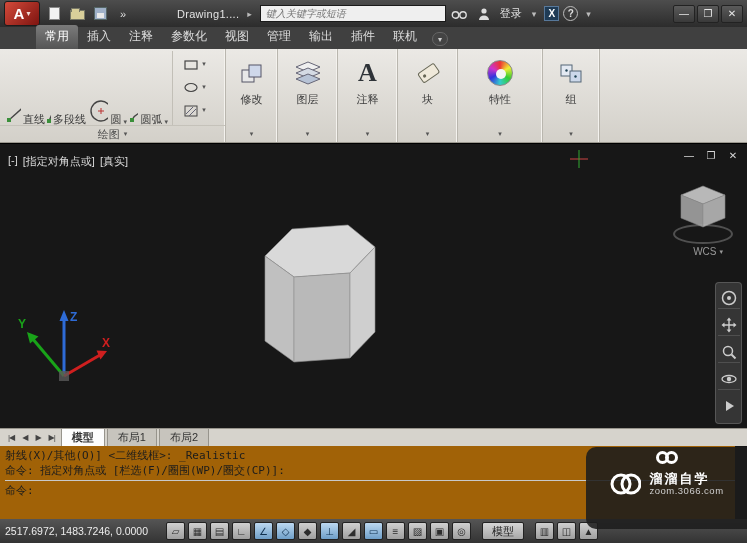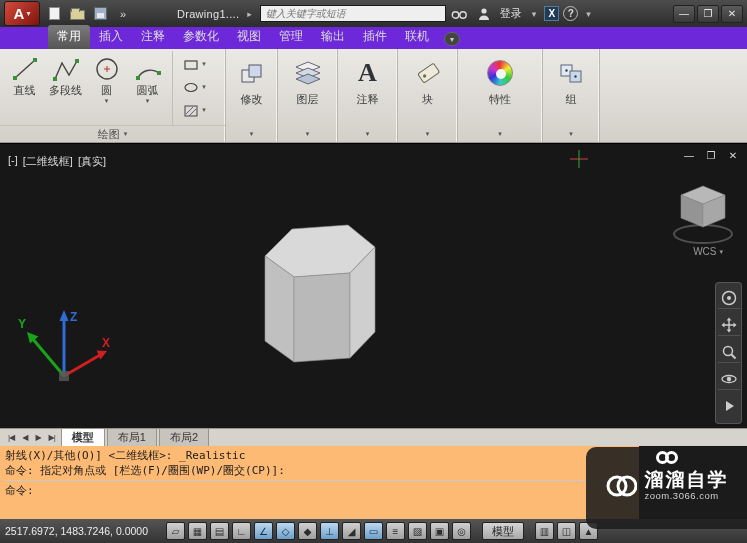--- a/index.html
+++ b/index.html
@@ -26,35 +26,35 @@
   .signin{color:#e0e0e0;font-size:11px;margin:0 2px;}
   .xbadge{width:15px;height:15px;background:#1f3b55;border:1px solid #57789a;color:#fff;font-size:10px;
     font-weight:bold;display:flex;align-items:center;justify-content:center;}
   .helpbtn{width:15px;height:15px;border:1px solid #bbb;border-radius:50%;color:#ddd;font-size:10px;
     font-weight:bold;display:flex;align-items:center;justify-content:center;}
   .winbtns{margin-left:auto;display:flex;gap:2px;}
   .winbtns span{width:22px;height:18px;display:flex;align-items:center;justify-content:center;
     color:#e8e8e8;font-size:10px;background:linear-gradient(#5a5a5a,#3a3a3a);border:1px solid #222;border-radius:2px;}
 
   
-  .tabrow{position:absolute;top:27px;left:0;width:747px;height:22px;background:#6d28d9;
-    display:flex;align-items:flex-end;padding-left:48px;}
+  .tabrow{position:absolute;top:27px;left:0;width:747px;height:22px;background:#404040;
+    display:flex;align-items:flex-end;padding-left:36px;}
   .tab{color:#dcdcdc;font-size:12px;padding:3px 9px 4px;white-space:nowrap;}
   .tab.active{background:linear-gradient(#7b7b7b,#555);border-radius:3px 3px 0 0;color:#fff;}
   .ribbonopts{margin-left:6px;margin-bottom:3px;width:16px;height:14px;border:1px solid #666;border-radius:7px;
     color:#ccc;font-size:8px;display:flex;align-items:center;justify-content:center;background:#444;}
 
   
   .ribbon{position:absolute;top:49px;left:0;width:747px;height:94px;
     background:linear-gradient(#ebe9e5,#d3d0c9);display:flex;border-bottom:1px solid #9b988f;}
   .panel{position:relative;height:93px;border-right:1px solid #b9b6ae;box-shadow:inset -1px 0 0 #f4f2ee;
     display:flex;flex-direction:column;align-items:center;}
   .draw-panel{flex-direction:column;align-items:stretch;}
   .draw-tools{display:flex;flex:1;padding:2px 0 0 4px;}
-  .bigtool{width:41px;display:flex;flex-direction:column;align-items:center;padding-top:4px;gap:2px;}
+  .bigtool{width:41px;display:flex;flex-direction:row;align-items:flex-end;padding-top:4px;gap:2px;}
   .bigtool svg{display:block;}
   .tool-label{font-size:11px;color:#3c3c3c;white-space:nowrap;line-height:11px;}
   .tool-chev{font-size:7px;color:#555;line-height:6px;}
   .minicol{width:44px;border-left:1px solid #c2bfb7;margin-left:4px;display:flex;flex-direction:column;justify-content:flex-start;padding:3px 2px;gap:3px;}
   .minibtn{height:20px;display:flex;align-items:center;justify-content:center;gap:3px;border:1px solid transparent;}
   .minibtn .tool-chev{font-size:7px;}
   .panel-label{height:17px;border-top:1px solid #c5c2ba;font-size:11px;color:#4a4a4a;
     display:flex;align-items:center;justify-content:center;gap:4px;}
   .panel-label .tool-chev{font-size:7px;}
   .cpanel{padding-top:7px;}
@@ -82,21 +82,21 @@
   .crosshair{position:absolute;left:570px;top:6px;}
 
   
   .layoutrow{position:absolute;top:428px;left:0;width:747px;height:18px;background:#d6d3cc;
     border-top:1px solid #97948c;display:flex;align-items:center;font-size:11px;padding-left:4px;}
   .lnav{color:#444;font-size:8px;padding:0 4px;letter-spacing:-1px;}
   .ltab{padding:1px 10px 2px;color:#333;background:#c7c4bd;border:1px solid #97948c;border-bottom:none;margin-left:2px;font-size:11px;}
   .ltab.active{background:#fdfdfd;font-weight:bold;}
 
   
-  .cmd{position:absolute;top:446px;left:0;width:639px;height:73px;background:#fdba74;
+  .cmd{position:absolute;top:446px;left:0;width:735px;height:73px;background:#a16207;
     font-family:"DejaVu Sans Mono","Liberation Mono",monospace;font-size:11px;color:#1c1c1c;padding:2px 0 0 5px;}
   .cmdline{line-height:15px;white-space:pre;}
   .cmdsep{border-top:1px solid #c9c9c9;margin:2px 0;}
   .cmdprompt{line-height:15px;}
 
   
   .statusbar{position:absolute;top:519px;left:0;width:747px;height:24px;
     background:linear-gradient(#555,#333);display:flex;align-items:center;gap:3px;padding:0 5px;}
   .coords{color:#ececec;font-size:10.5px;width:158px;}
   .sbtn{width:19px;height:18px;display:flex;align-items:center;justify-content:center;font-size:10px;color:#2d2d2d;
@@ -107,21 +107,21 @@
   .rgrp{display:flex;gap:3px;margin-left:8px;}
 
   
   .watermark{position:absolute;left:586px;top:447px;width:161px;height:82px;z-index:60;
     background:rgba(28,28,28,.88);border-radius:10px 0 0 10px;display:flex;flex-direction:column;align-items:center;padding-top:4px;}
   .wm-dots{display:flex;}
   .wm-dots i{width:13px;height:13px;border:3px solid #fff;border-radius:50%;display:block;}
   .wm-dots i + i{margin-left:-4px;}
   .wm-row{display:flex;align-items:center;gap:8px;margin-top:6px;}
   .wm-texts{display:flex;flex-direction:column;line-height:1.1;}
-  .wm-title{color:#fff;font-size:19px;font-weight:bold;letter-spacing:2px;}
+  .wm-title{color:#fff;font-size:13px;font-weight:bold;letter-spacing:2px;}
   .wm-url{color:#cfcfcf;font-size:9.5px;letter-spacing:.5px;}
 </style>
 </head>
 <body>
 
 <div class="titlebar">
   <div class="applogo">
     <span>A</span>
     <span class="chev">▾</span>
   </div>
@@ -311,21 +311,21 @@
   </div>
 
 
 
 </div>
 
 <div class="viewport">
 
   <div class="vplabel">
     <span>[-]</span>
-    <span>[二维线框]</span>
+    <span>[指定对角点或]</span>
     <span>[真实]</span>
   </div>
 
   <div class="vpwin">
     <span>—</span>
     <span>❐</span>
     <span>✕</span>
   </div>
 
   <div class="viewcube">

